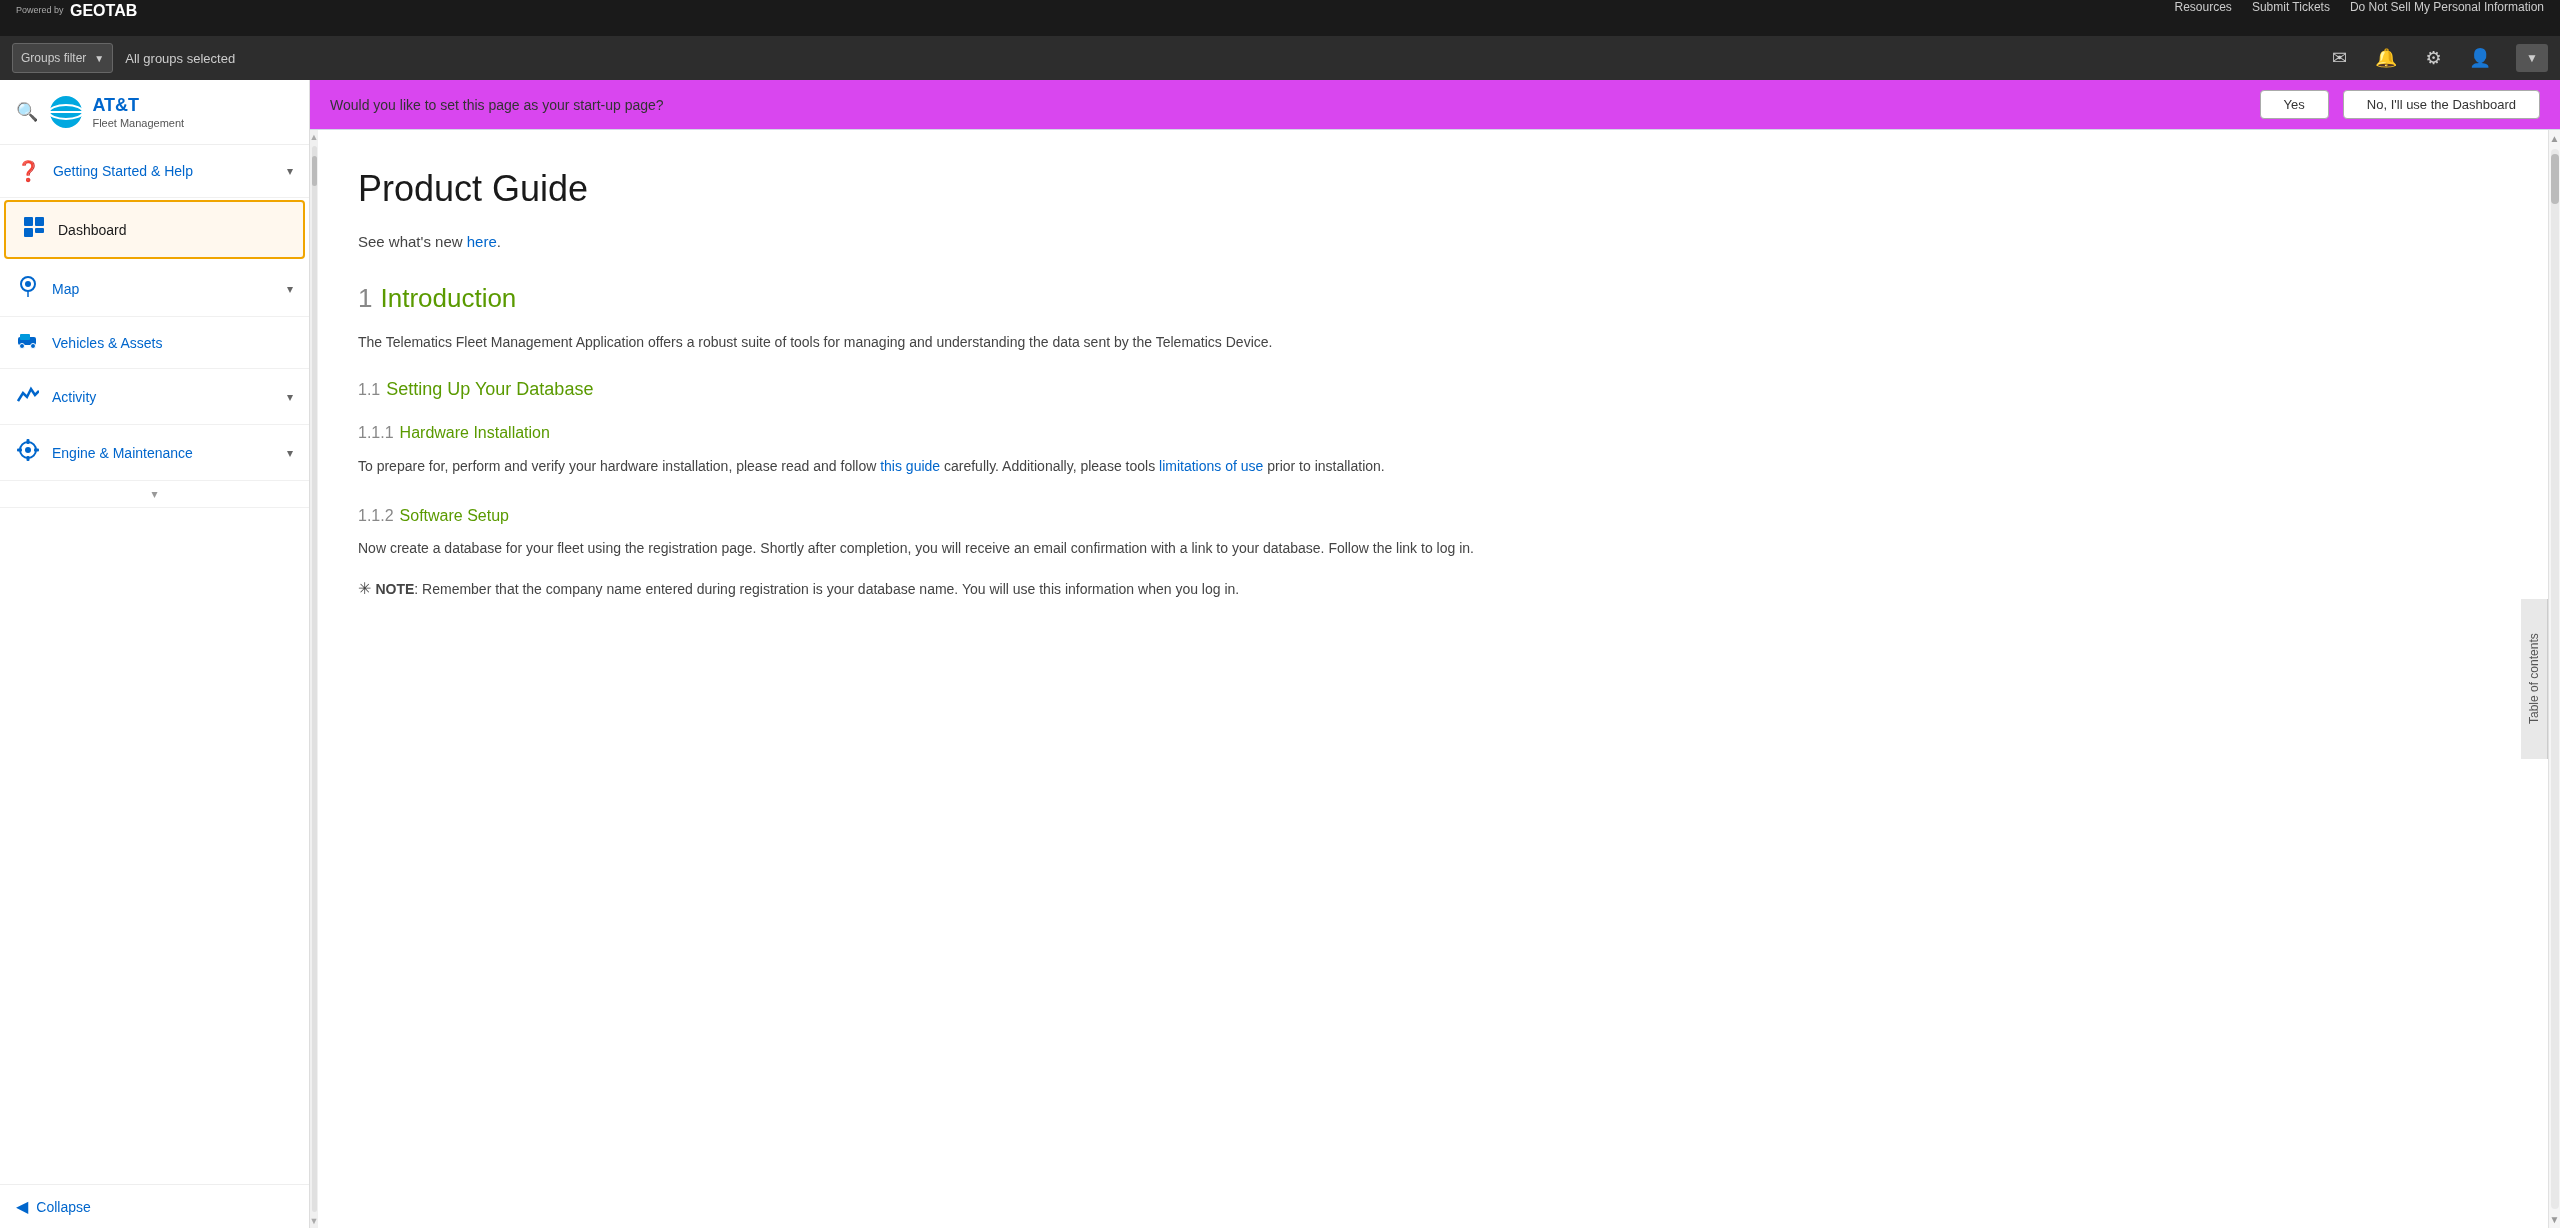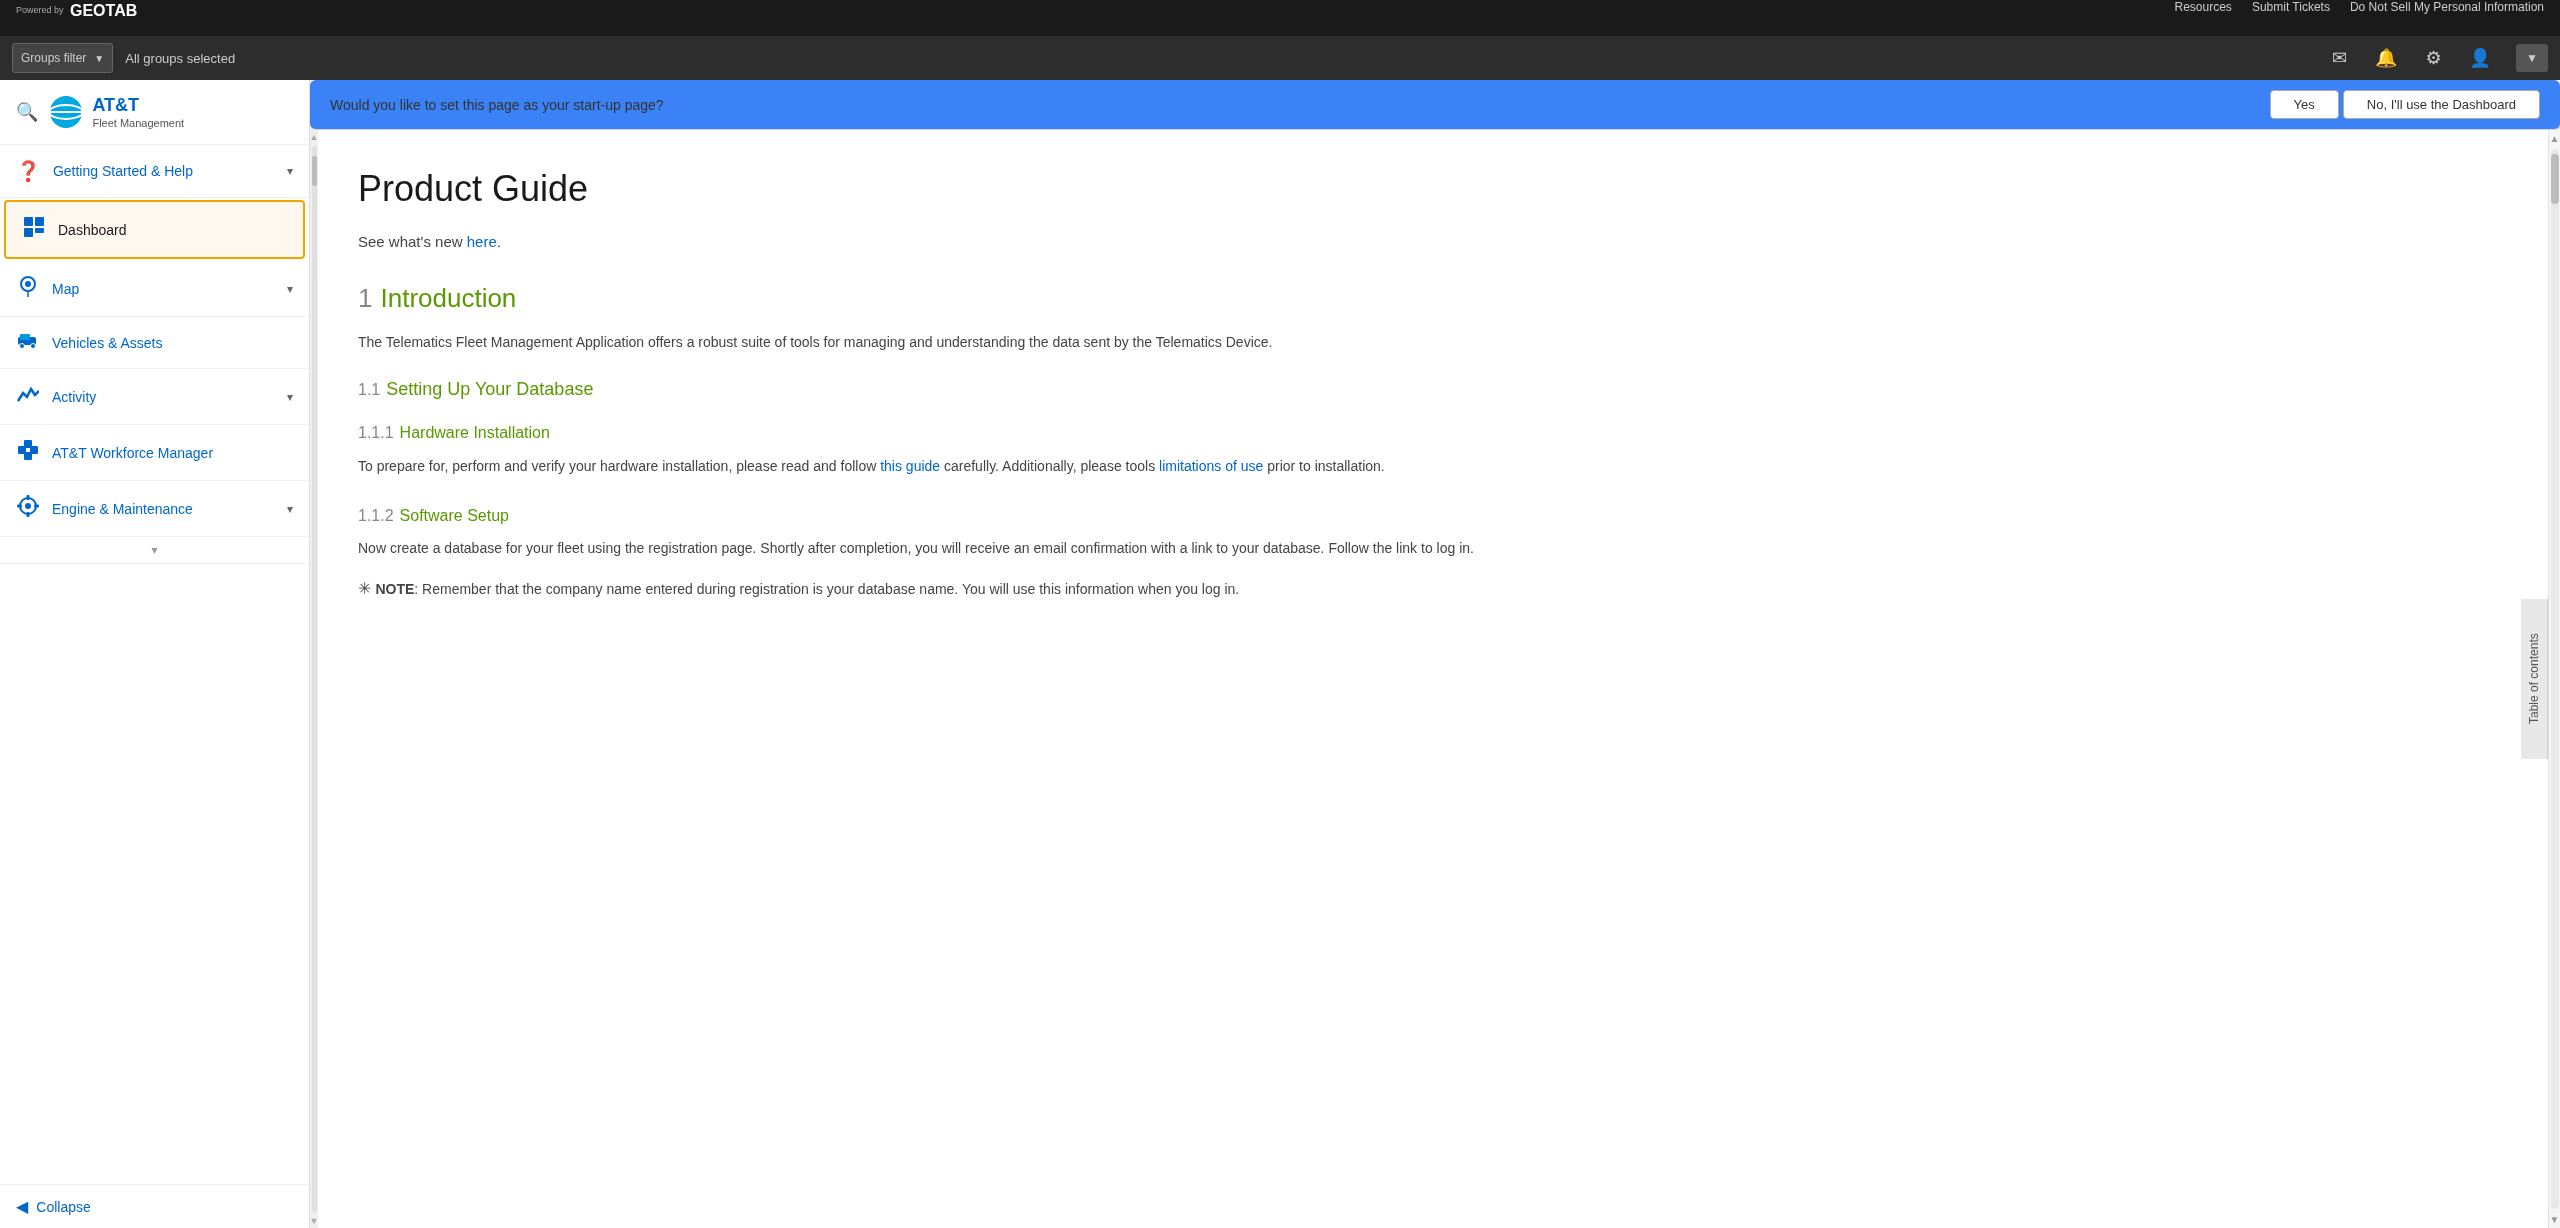--- a/index.html
+++ b/index.html
@@ -149,27 +149,26 @@
       flex: 1;
       display: flex;
       flex-direction: column;
       background: #f0f0f0;
       overflow: hidden;
       position: relative;
     }
 
     
     .startup-banner {
-      background: #3b82f6;
+      background: #d946ef;
       border-bottom: 1px solid #d0d8e4;
       padding: 10px 20px;
       display: flex;
       align-items: center;
-      gap: 4px;
-      border-radius: 6px;
+      gap: 14px;
     }
     .startup-banner-text { font-size: 14px; color: #333; flex: 1; }
     .btn-yes, .btn-no {
       padding: 6px 23px;
       border-radius: 4px;
       border: 1px solid #aaa;
       font-size: 13px;
       cursor: pointer;
       background: #fff;
       color: #333;
@@ -359,31 +358,20 @@
       <div class="nav-item">
         <span class="nav-item-icon">
           <svg width="22" height="22" viewBox="0 0 22 22" fill="none">
             <polyline points="1,18 6,10 10,14 14,6 18,12 22,8" stroke="#0066cc" stroke-width="2.5" fill="none"></polyline>
           </svg>
         </span>
         <span class="nav-item-label">Activity</span>
         <span class="nav-item-chevron">▾</span>
       </div>
 
-      <div class="nav-item">
-        <span class="nav-item-icon">
-          <svg width="22" height="22" viewBox="0 0 22 22" fill="none">
-            <rect x="1" y="7" width="8" height="8" rx="1" fill="#0066cc"></rect>
-            <rect x="13" y="7" width="8" height="8" rx="1" fill="#0066cc"></rect>
-            <rect x="7" y="1" width="8" height="8" rx="1" fill="#0066cc"></rect>
-            <rect x="7" y="13" width="8" height="8" rx="1" fill="#0066cc"></rect>
-          </svg>
-        </span>
-        <span class="nav-item-label">AT&amp;T Workforce Manager</span>
-      </div>
 
       <div class="nav-item">
         <span class="nav-item-icon">
           <svg width="22" height="22" viewBox="0 0 22 22" fill="none">
             <circle cx="11" cy="11" r="8" stroke="#0066cc" stroke-width="2"></circle>
             <circle cx="11" cy="11" r="3" fill="#0066cc"></circle>
             <rect x="9.5" y="0" width="3" height="5" rx="1" fill="#0066cc"></rect>
             <rect x="9.5" y="17" width="3" height="5" rx="1" fill="#0066cc"></rect>
             <rect x="0" y="9.5" width="5" height="3" rx="1" fill="#0066cc"></rect>
             <rect x="17" y="9.5" width="5" height="3" rx="1" fill="#0066cc"></rect>

